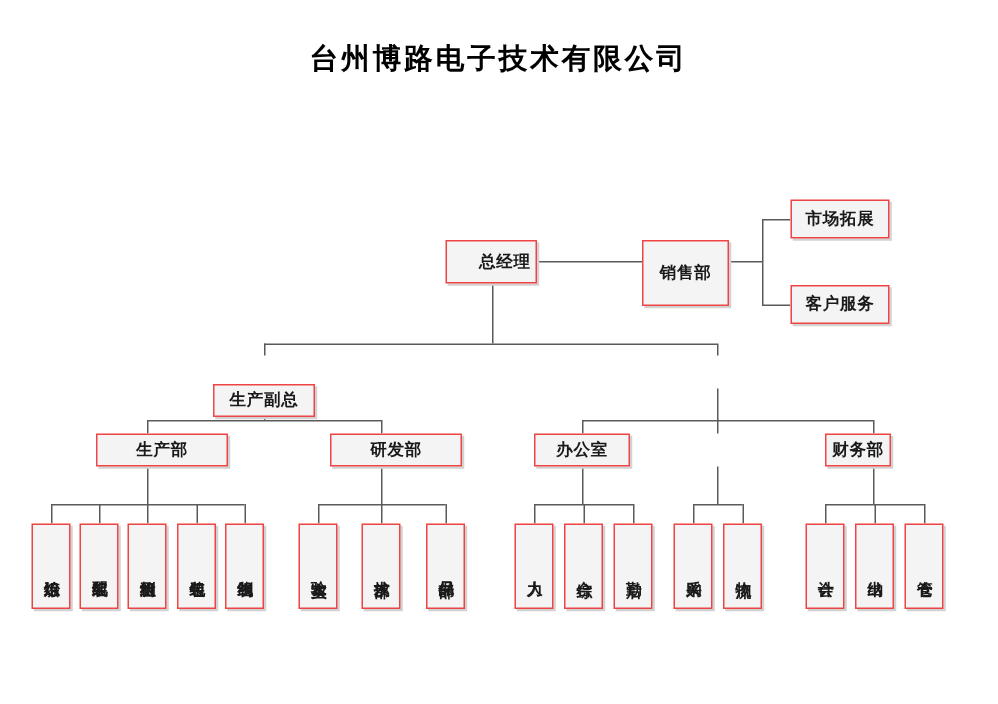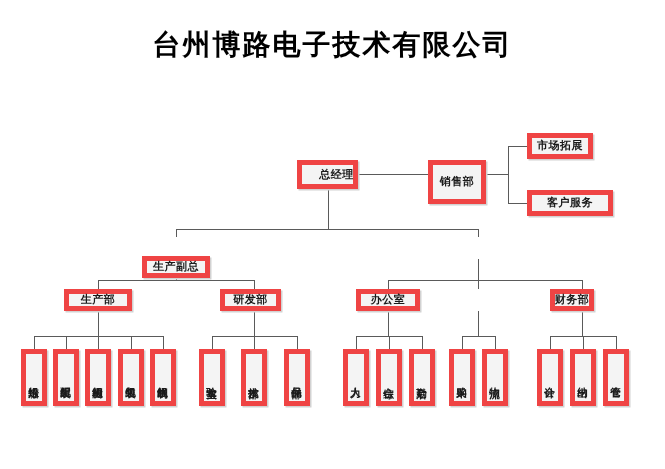--- a/index.html
+++ b/index.html
@@ -22,21 +22,21 @@
   }
 
   
   .title-main {
     position: absolute;
     left: 0;
     top: 26px;
     width: 665px;
     text-align: center;
     font-family: "DejaVu Serif", "Liberation Serif", serif;
-    font-size: 28px;
+    font-size: 19px;
     font-weight: bold;
     letter-spacing: 2px;
     color: #000;
     white-space: nowrap;
   }
   .title-sub {
     position: absolute;
     left: 0;
     top: 78px;
     width: 665px;
@@ -47,21 +47,21 @@
     letter-spacing: 2px;
     color: #000;
     white-space: nowrap;
   }
 
   
   .node {
     position: absolute;
     box-sizing: border-box;
     background: #f4f4f4;
-    border: 5px solid #ef4444;
+    border: 1px solid #ef4444;
     box-shadow: 1.5px 1.5px 0 0 #d2d2d2;
     display: flex;
     align-items: center;
     justify-content: center;
     font-family: "DejaVu Serif", "Liberation Serif", serif;
     font-size: 11px;
     font-weight: bold;
     color: #1a1a1a;
     line-height: 1.05;
     letter-spacing: 0.5px;
@@ -144,28 +144,28 @@
   <div class="line v" style="left:550px; top:336px; height:13px;"></div>
   <div class="line v" style="left:583px; top:336px; height:13px;"></div>
   <div class="line v" style="left:616px; top:336px; height:13px;"></div>
 
   <div class="node" style="left:297px; top:160px; width:61px; height:29px;padding-left:18px;">总经理</div>
 
   <div class="node" style="left:428px; top:160px; width:58px; height:44px;">销售部</div>
 
   <div class="node" style="left:527px; top:133px; width:66px; height:26px;">市场拓展</div>
 
-  <div class="node" style="left:527px; top:190px; width:86px; height:26px;">客户服务</div>
+  <div class="node" style="left:527px; top:190px; width:66px; height:26px;">客户服务</div>
 
   <div class="node" style="left:142px; top:237px; width:68px; height:22px;margin-top:19px;">生产副总</div>
 
 
-  <div class="node" style="left:64px; top:289px; width:68px; height:22px;">生产部</div>
+  <div class="node" style="left:64px; top:289px; width:88px; height:22px;">生产部</div>
 
-  <div class="node" style="left:220px; top:289px; width:61px; height:22px;">研发部</div>
+  <div class="node" style="left:220px; top:289px; width:88px; height:22px;">研发部</div>
 
   <div class="node" style="left:356px; top:289px; width:64px; height:22px;">办公室</div>
 
 
   <div class="node" style="left:550px; top:289px; width:44px; height:22px;">财务部</div>
 
   <div class="node leaf" style="left:21px; top:349px; width:26px; height:57px;">冶炼组</div>
   <div class="node leaf" style="left:53px; top:349px; width:26px; height:57px;">装配组</div>
   <div class="node leaf" style="left:85px; top:349px; width:26px; height:57px;">检测组</div>
   <div class="node leaf" style="left:118px; top:349px; width:26px; height:57px;">包装组</div>

